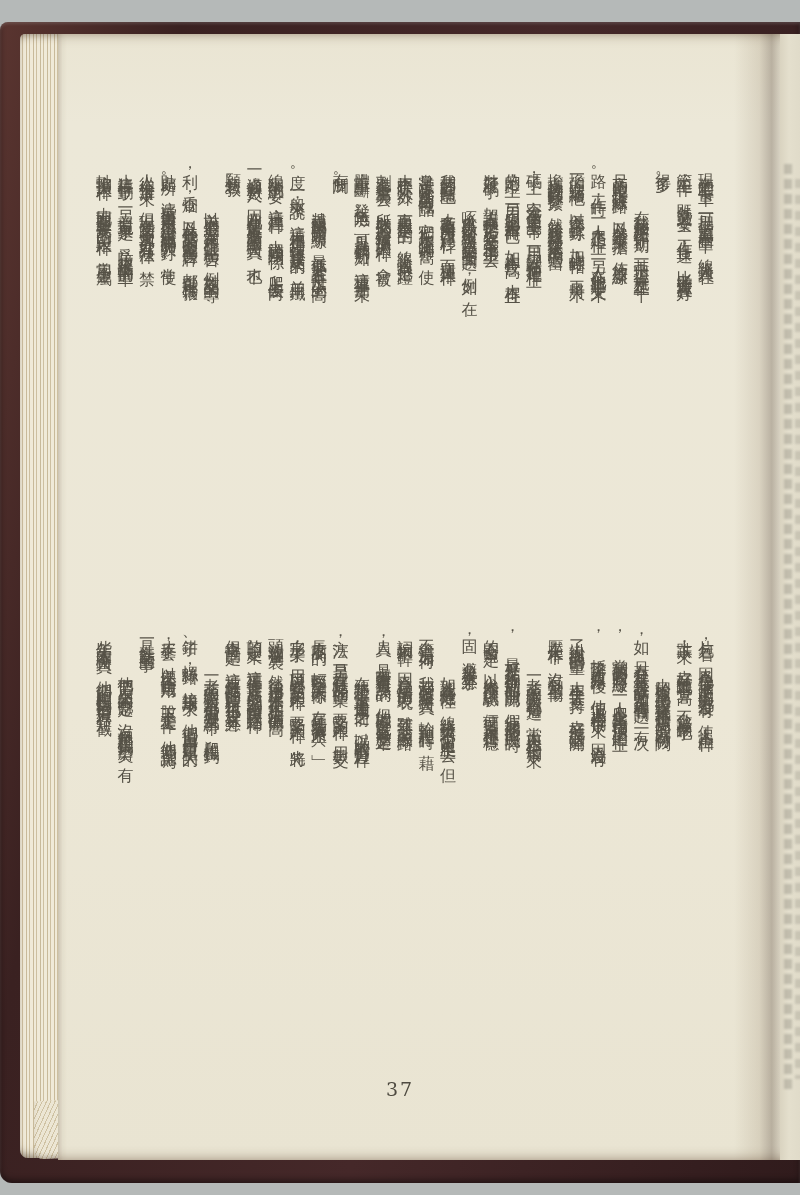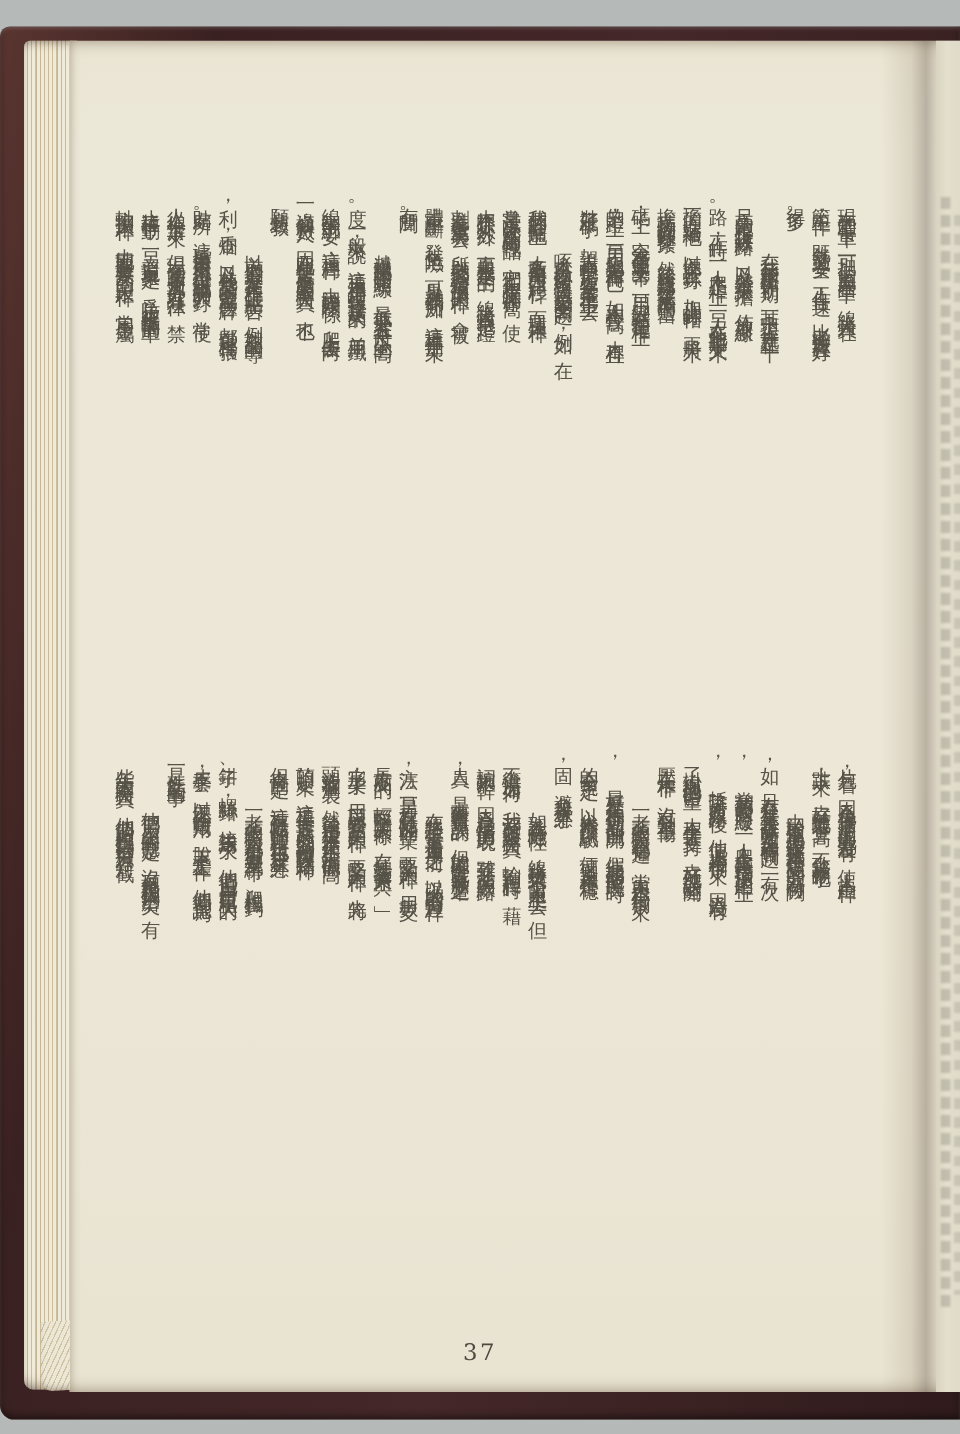--- a/index.html
+++ b/index.html
@@ -62,21 +62,21 @@
     text-align:left;
   }
   .vtext .tcol{white-space:pre;}
   .upper-block{top:161px;}
   .lower-block{top:627px;}
   
   .folio{
     position:absolute;left:360px;top:1078px;width:80px;
     text-align:center;
     font-family:"DejaVu Serif",serif;
-    font-size:19px;letter-spacing:2px;color:#4e4a40;margin-top:38px;
+    font-size:19px;letter-spacing:2px;color:#4e4a40;
   }
   
   .corner-fan{
     position:absolute;left:34px;top:1100px;width:60px;height:58px;
     background:repeating-linear-gradient(115deg,
       #ece6d4 0 3px,#cfc2a3 3px 4px);
     border-radius:0 0 0 10px;
     transform:skewY(-3deg);
     box-shadow:inset 0 -5px 6px -4px rgba(60,40,30,.5);
   }

